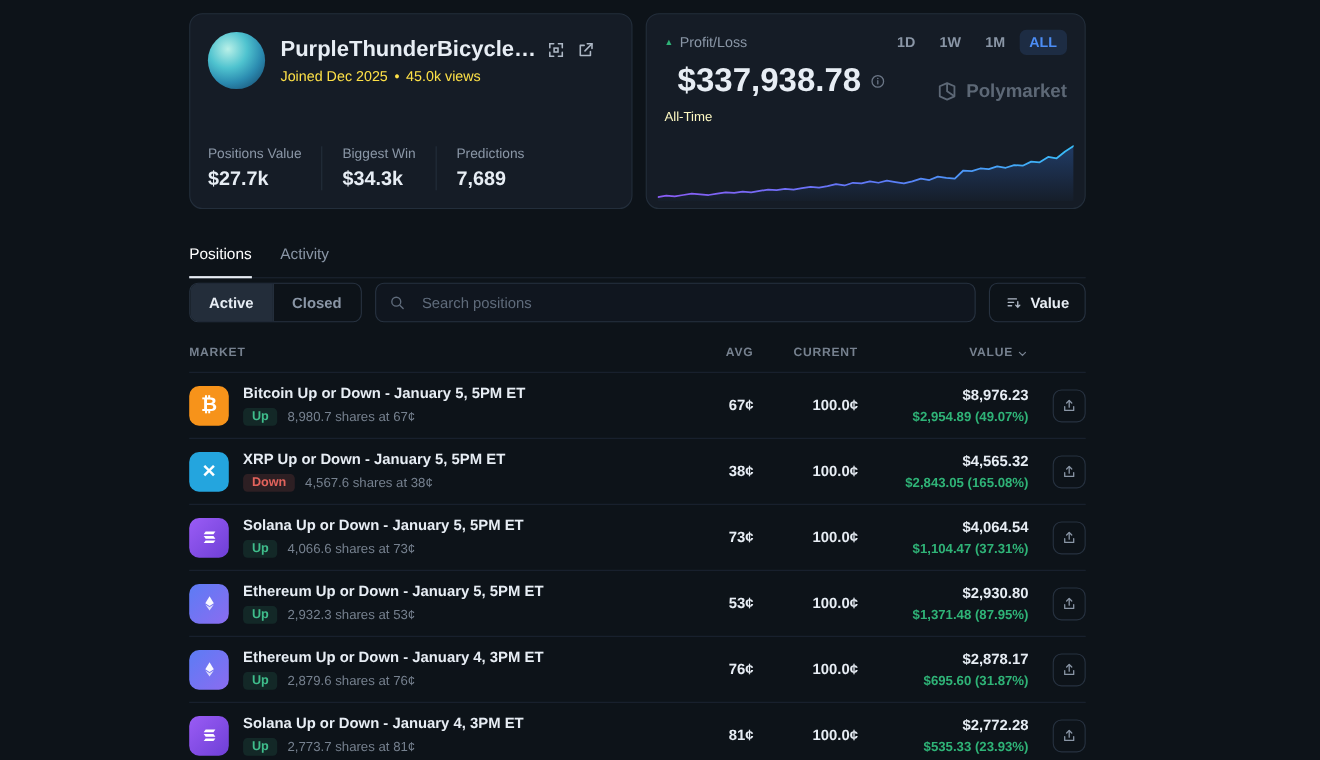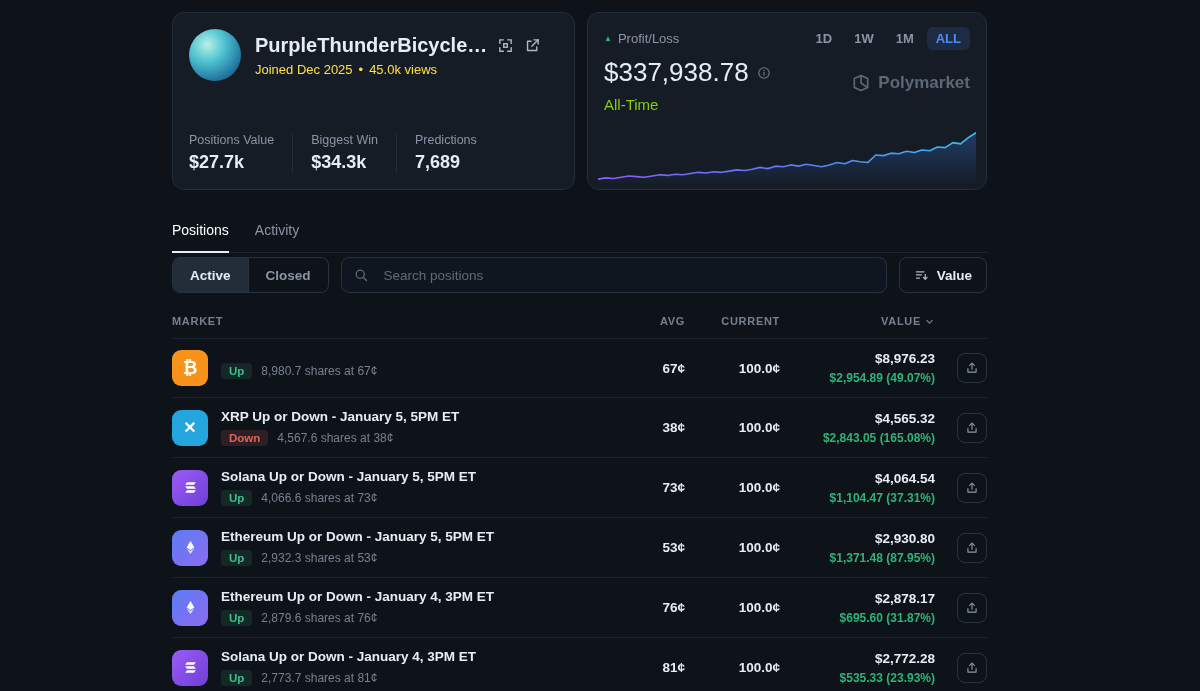--- a/index.html
+++ b/index.html
@@ -31,23 +31,23 @@
 
   .pnl-card { width: 400px; height: 178px; padding: 14px 16px; position: relative; overflow: hidden; }
   .pnl-top { display: flex; justify-content: space-between; align-items: center; }
   .pnl-label { color: #8a96a6; font-size: 13px; display: flex; gap: 6px; align-items: center; }
   .up-triangle { color: #2fb377; font-size: 8px; }
   .ranges { display: flex; gap: 4px; }
   .range-btn { background: none; border: none; color: #8a96a6; font-size: 13px; font-weight: 600;
     padding: 4px 9px; border-radius: 6px; cursor: pointer; font-family: inherit; }
   .range-btn.active { color: #4c8df5; background: rgba(76,141,245,.14); }
   .pnl-value-row { display: flex; align-items: center; gap: 8px; margin-top: 7px; }
-  .pnl-value { font-size: 26px; font-weight: 400; }
+  .pnl-value { font-size: 30px; font-weight: 700; margin-left: 12px; }
   .info-icon { color: #6b7686; display: flex; cursor: pointer; }
-  .pnl-period { color: #84cc16; font-size: 15px; margin-top: 8px; }
+  .pnl-period { color: #fef9c3; font-size: 12px; margin-top: 8px; }
   .watermark { position: absolute; right: 16px; top: 60px; display: flex; align-items: center; gap: 7px;
     color: #5d6876; font-size: 17px; font-weight: 700; }
   .pnl-chart { position: absolute; left: 10px; bottom: 6px; width: calc(100% - 20px); height: 58px; }
 
   
   .tabs { display: flex; gap: 26px; margin-top: 26px; border-bottom: 1px solid #1c2531; }
   .tab { padding: 6px 0 13px; font-size: 14px; font-weight: 400; color: #8a96a6; cursor: pointer; }
   .tab.active { color: #ffffff; border-bottom: 2px solid #e7edf4; margin-bottom: -1px; }
 
   
@@ -243,20 +243,21 @@
   </div>
 
   <div>
 
     <div class="prow">
       <div class="col-market">
         <div class="coin-icon bitcoin">
             <span>₿</span>
           </div>
         <div class="market-info">
+          <div class="market-title">Bitcoin Up or Down - January 5, 5PM ET</div>
           <div class="market-sub">
             <span class="badge up">Up</span>
             <span class="shares">8,980.7 shares at 67¢</span>
           </div>
         </div>
       </div>
       <div class="col-avg cell-strong">67¢</div>
       <div class="col-current cell-strong">100.0¢</div>
       <div class="col-value">
         <div class="cell-strong">$8,976.23</div>

